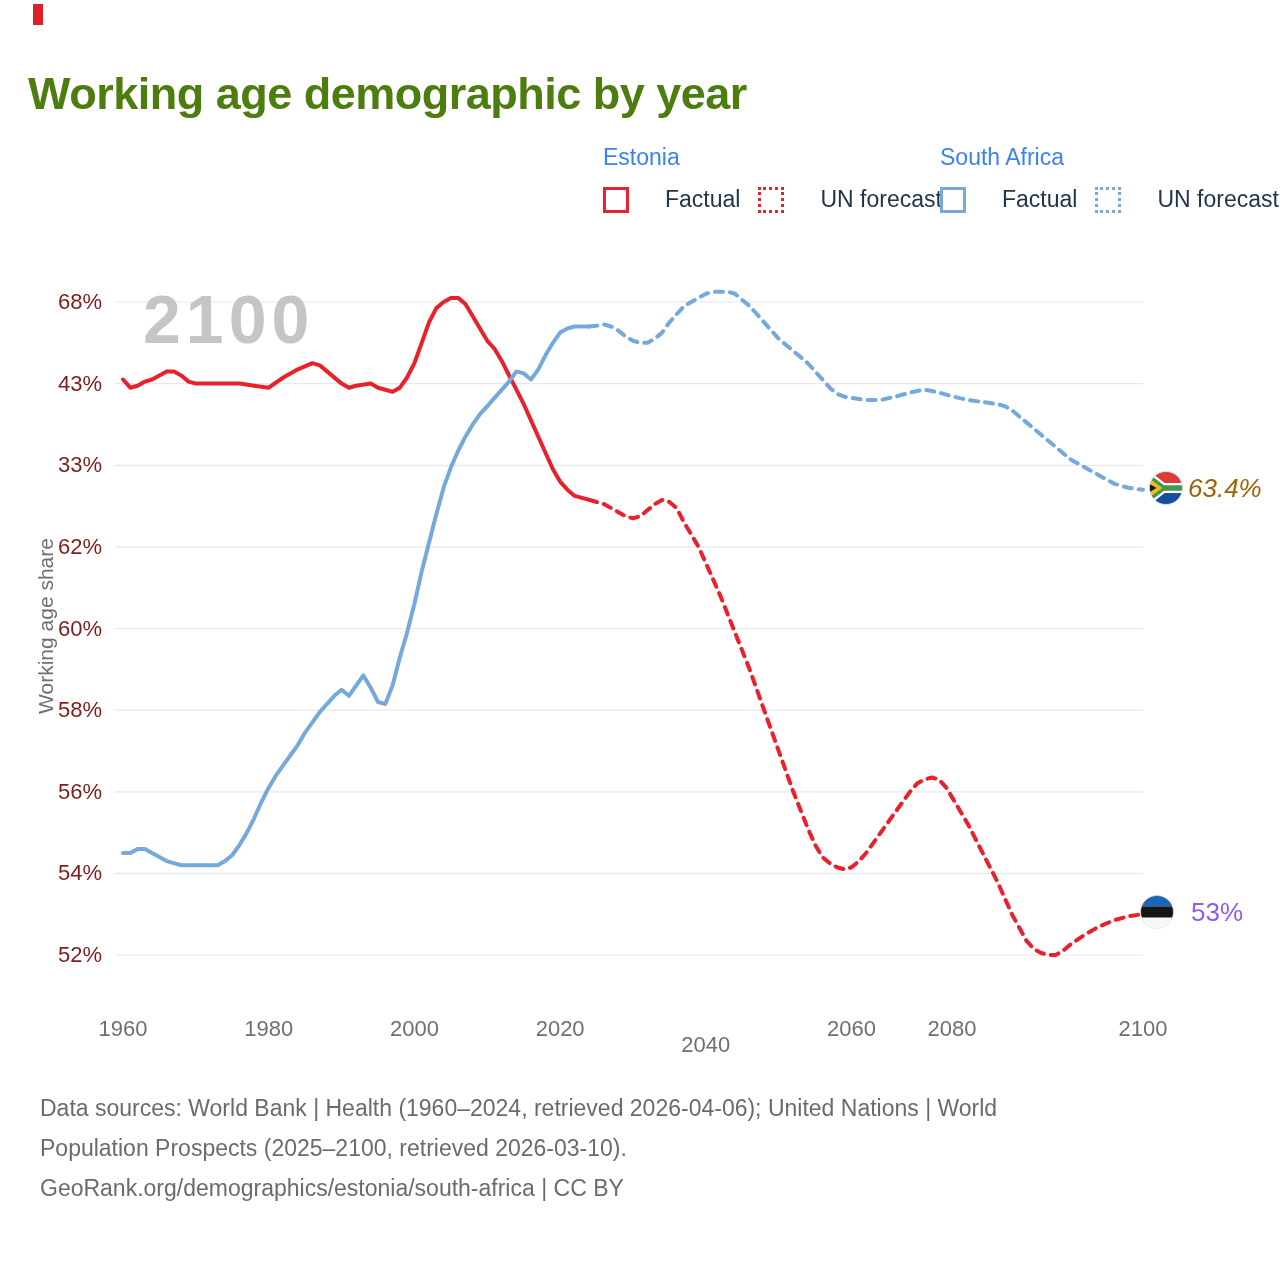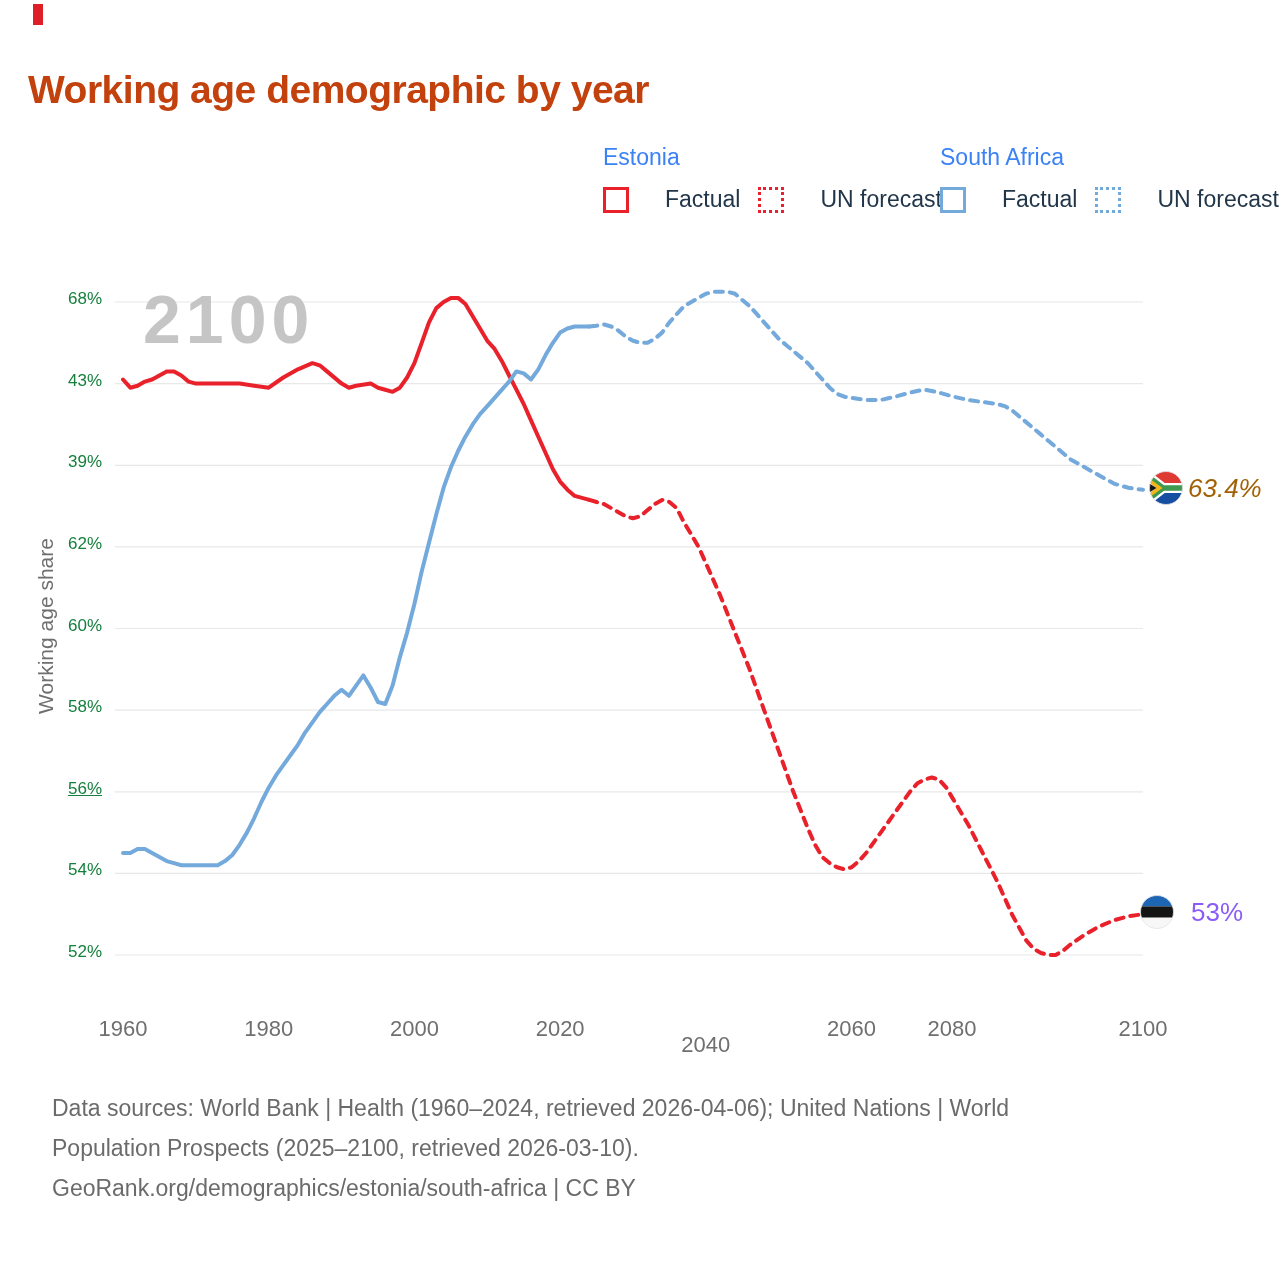--- a/index.html
+++ b/index.html
@@ -1,35 +1,35 @@
 <!DOCTYPE html>
 <html><head>
 <meta charset="utf-8">
 <style>
   html,body{margin:0;padding:0;background:#ffffff;}
   #stage{position:relative;width:1280px;height:1280px;background:#fff;overflow:hidden;
          font-family:"Liberation Sans",sans-serif;}
   .abs{position:absolute;}
   #corner-mark{left:33px;top:4px;width:10px;height:21px;background:#df1f28;}
-  #page-title{left:28px;top:68px;font-size:39px;font-weight:700;color:#c2410c;letter-spacing:-0.5px;}
+  #page-title{left:28px;top:68px;font-size:45px;font-weight:700;color:#4d7c0f;letter-spacing:-0.5px;}
   .legend-group{position:absolute;top:144px;}
   .legend-name{font-size:23px;color:#3b82f6;}
   .legend-row{position:absolute;top:42px;left:0;display:flex;align-items:center;gap:7px;white-space:nowrap;}
   .swatch{width:20px;height:20px;background:#fff;border:3px solid #000;flex:0 0 auto;}
   .legend-label{font-size:23px;color:#22364a;margin-right:11px;margin-left:29px;}
   #legend-estonia{left:603px;}
   #legend-southafrica{left:940px;}
-  .ytick{position:absolute;left:30px;width:72px;text-align:right;font-size:17px;color:#15803d;}
+  .ytick{position:absolute;left:30px;width:72px;text-align:right;font-size:22px;color:#7f1d1d;}
   .xtick{position:absolute;width:90px;text-align:center;font-size:22px;color:#6f6f6f;top:1016px;}
   #y-axis-title{left:-64px;top:614px;width:220px;text-align:center;font-size:21px;color:#6f6f6f;
                 transform:rotate(-90deg);}
   #chart-svg{position:absolute;left:0;top:0;}
   .end-label{position:absolute;font-size:26px;white-space:nowrap;}
   .flag-circle{position:absolute;width:34px;height:34px;}
-  #footer{left:40px;top:1088px;font-size:23px;color:#6b6b6b;line-height:40px;margin-left:12px;}
+  #footer{left:40px;top:1088px;font-size:23px;color:#6b6b6b;line-height:40px;}
 </style>
 </head>
 <body>
 
 <div id="stage">
 
   <div id="corner-mark" class="abs"></div>
 
   <div id="page-title" class="abs">Working age demographic by year</div>
 
@@ -71,25 +71,25 @@
         <path d="M123.0 379.5 L130.3 387.7 L137.6 385.7 L144.9 381.6 L152.1 379.5 L159.4 375.5 L166.7 371.4 L174.0 371.4 L181.3 375.5 L188.6 381.6 L195.9 383.6 L210.4 383.6 L225.0 383.6 L239.6 383.6 L254.1 385.7 L268.7 387.7 L283.3 377.5 L297.9 369.3 L312.4 363.2 L319.7 365.3 L327.0 371.4 L341.6 383.6 L348.9 387.7 L356.1 385.7 L370.7 383.6 L378.0 387.7 L385.3 389.7 L392.6 391.8 L399.9 387.7 L407.1 377.5 L414.4 363.2 L421.7 342.8 L429.0 322.4 L436.3 308.1 L443.6 302.0 L450.9 297.9 L458.1 297.9 L465.4 304.0 L472.7 316.3 L480.0 328.5 L487.3 340.8 L494.6 348.9 L501.9 361.2 L509.1 375.5 L516.4 389.7 L523.7 404.0 L531.0 420.4 L538.3 436.7 L545.6 453.0 L552.9 469.3 L560.1 481.6 L567.4 489.7 L574.7 495.9 L582.0 497.9 L589.3 499.9" fill="none" stroke="#e8212b" stroke-width="4" stroke-linejoin="round" stroke-linecap="round"></path>
         <path d="M589.3 499.9 L596.6 502.0 L603.9 504.0 L611.1 508.1 L618.4 512.2 L625.7 516.3 L633.0 518.3 L640.3 516.3 L647.6 510.1 L654.9 504.0 L662.1 499.9 L669.4 502.0 L676.7 508.1 L684.0 522.4 L691.3 534.6 L698.6 546.9 L705.9 563.2 L720.4 595.9 L735.0 632.6 L749.6 669.3 L764.1 710.1 L778.7 750.9 L793.3 791.8 L807.9 828.5 L815.1 844.8 L822.4 857.1 L829.7 863.2 L837.0 867.3 L844.3 869.3 L851.6 867.3 L858.9 861.1 L866.1 853.0 L880.7 832.6 L895.3 812.2 L909.9 791.8 L917.1 783.6 L924.4 779.5 L931.7 777.5 L939.0 779.5 L946.3 787.7 L953.6 799.9 L968.1 824.4 L982.7 853.0 L997.3 881.5 L1011.9 914.2 L1026.4 940.7 L1033.7 948.9 L1041.0 953.0 L1048.3 955.0 L1055.6 955.0 L1062.9 950.9 L1070.1 944.8 L1084.7 934.6 L1099.3 926.4 L1113.9 920.3 L1128.4 916.2 L1143.0 914.2" fill="none" stroke="#e8212b" stroke-width="4" stroke-linejoin="round" stroke-linecap="round" stroke-dasharray="8 7"></path>
         <path d="M123.0 853.0 L130.3 853.0 L137.6 848.9 L144.9 848.9 L152.1 853.0 L159.4 857.1 L166.7 861.1 L174.0 863.2 L181.3 865.2 L195.9 865.2 L210.4 865.2 L217.7 865.2 L225.0 861.1 L232.3 855.0 L239.6 844.8 L246.9 832.6 L254.1 818.3 L261.4 802.0 L268.7 787.7 L276.0 775.4 L283.3 765.2 L290.6 755.0 L297.9 744.8 L305.1 732.6 L312.4 722.4 L319.7 712.2 L327.0 704.0 L334.3 695.8 L341.6 689.7 L348.9 695.8 L356.1 685.6 L363.4 675.4 L370.7 687.7 L378.0 702.0 L385.3 704.0 L392.6 685.6 L399.9 657.1 L407.1 632.6 L414.4 604.0 L421.7 571.4 L429.0 542.8 L436.3 514.2 L443.6 487.7 L450.9 467.3 L458.1 451.0 L465.4 436.7 L472.7 424.4 L480.0 414.2 L487.3 406.1 L494.6 397.9 L501.9 389.7 L509.1 381.6 L516.4 371.4 L523.7 373.4 L531.0 379.5 L538.3 369.3 L545.6 355.1 L552.9 342.8 L560.1 332.6 L567.4 328.5 L574.7 326.5 L582.0 326.5 L589.3 326.5" fill="none" stroke="#74a9dc" stroke-width="4" stroke-linejoin="round" stroke-linecap="round"></path>
         <path d="M589.3 326.5 L596.6 325.7 L603.9 324.4 L611.1 326.5 L618.4 330.6 L625.7 336.7 L633.0 340.8 L640.3 342.8 L647.6 342.8 L654.9 338.7 L662.1 332.6 L669.4 322.4 L676.7 314.2 L684.0 306.1 L691.3 302.0 L698.6 297.9 L705.9 293.8 L713.1 291.8 L720.4 291.8 L727.7 291.8 L735.0 293.8 L742.3 300.0 L749.6 306.1 L756.9 314.2 L764.1 322.4 L771.4 330.6 L778.7 338.7 L786.0 344.9 L793.3 351.0 L800.6 357.1 L807.9 363.2 L815.1 371.4 L822.4 379.5 L829.7 387.7 L837.0 393.8 L844.3 396.7 L851.6 397.9 L866.1 400.0 L880.7 400.0 L895.3 396.7 L909.9 392.6 L917.1 391.0 L924.4 389.7 L931.7 391.0 L939.0 392.6 L953.6 396.7 L968.1 400.0 L982.7 402.0 L997.3 404.0 L1004.6 406.1 L1011.9 410.2 L1019.1 416.3 L1026.4 422.4 L1033.7 428.5 L1041.0 434.6 L1048.3 440.8 L1055.6 446.9 L1062.9 453.0 L1070.1 459.1 L1077.4 463.2 L1084.7 467.3 L1092.0 471.4 L1099.3 475.5 L1106.6 479.5 L1113.9 483.6 L1121.1 485.7 L1128.4 487.7 L1135.7 488.9 L1143.0 489.7" fill="none" stroke="#74a9dc" stroke-width="4" stroke-linejoin="round" stroke-linecap="round" stroke-dasharray="8 7"></path>
       </g>
   </svg>
 
   <div id="yticks">
       <div class="ytick" style="top: 289px;">68%</div>
       <div class="ytick" style="top: 370.625px;">43%</div>
-      <div class="ytick" style="top: 452.25px;">39%</div>
+      <div class="ytick" style="top: 452.25px;">33%</div>
       <div class="ytick" style="top: 533.875px;">62%</div>
       <div class="ytick" style="top: 615.5px;">60%</div>
       <div class="ytick" style="top: 697.125px;">58%</div>
-      <div class="ytick" style="top: 778.75px; text-decoration: underline;">56%</div>
+      <div class="ytick" style="top: 778.75px;">56%</div>
       <div class="ytick" style="top: 860.375px;">54%</div>
       <div class="ytick" style="top: 942px;">52%</div>
     </div>
   <div id="xticks">
       <div class="xtick" style="left: 78px;">1960</div>
       <div class="xtick" style="left: 223.714px;">1980</div>
       <div class="xtick" style="left: 369.429px;">2000</div>
       <div class="xtick" style="left: 515.143px;">2020</div>
       <div class="xtick" style="left: 660.857px; margin-top: 16px;">2040</div>
       <div class="xtick" style="left: 806.571px;">2060</div>

